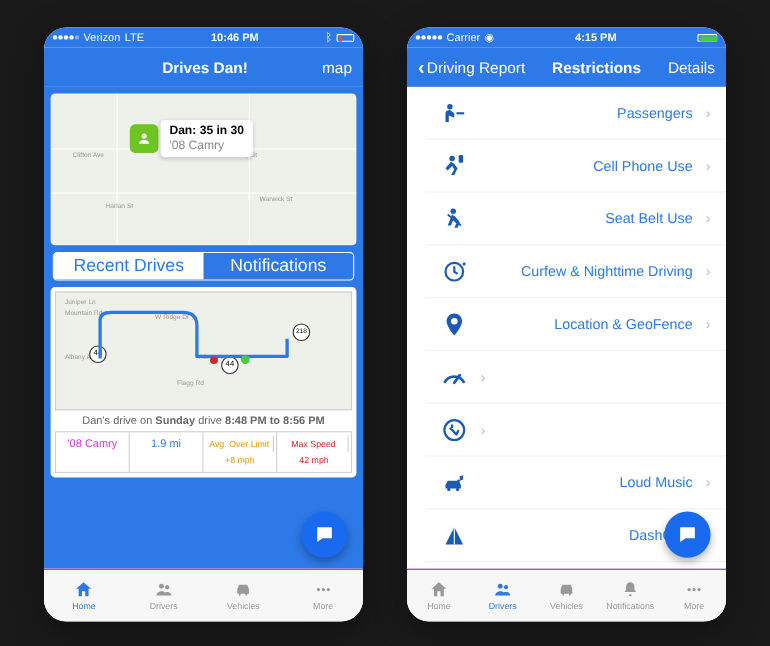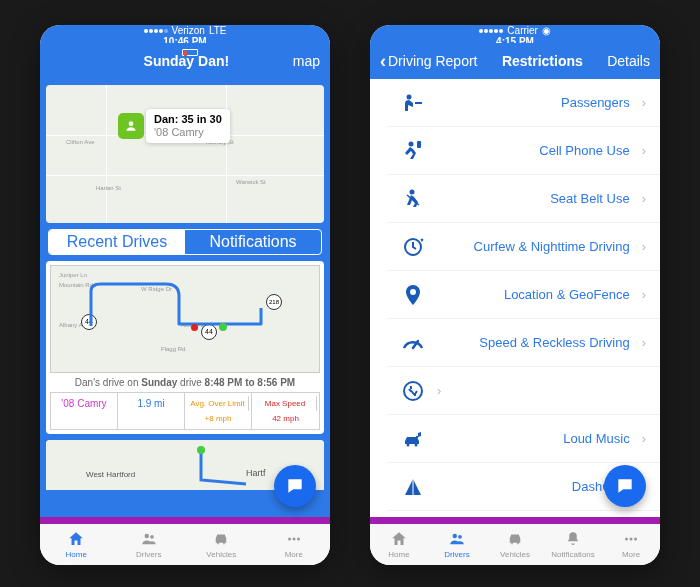--- a/index.html
+++ b/index.html
@@ -1,20 +1,20 @@
 <!DOCTYPE html>
 <html><head>
 <meta charset="utf-8">
 <style>
   * { box-sizing: border-box; margin: 0; padding: 0; font-family: -apple-system, Helvetica, Arial, sans-serif; }
   body { background: #1a1a1a; width: 700px; height: 587px; display: flex; gap: 40px; padding: 25px 40px; justify-content: center; }
   .phone { width: 290px; height: 540px; background: #fff; border-radius: 20px; overflow: hidden; box-shadow: 0 8px 30px rgba(0,0,0,0.4); position: relative; display: flex; flex-direction: column; }
 
   
-  .statusbar { height: 18px; background: #2d79e7; color: #fff; font-size: 10px; display: flex; align-items: center; padding: 0 8px; justify-content: space-between; flex-direction: column; }
+  .statusbar { height: 18px; background: #2d79e7; color: #fff; font-size: 10px; display: flex; align-items: center; padding: 0 8px; justify-content: space-between; }
   .statusbar .left, .statusbar .right { display: flex; align-items: center; gap: 4px; }
   .statusbar .center { font-weight: 600; }
   .dots { display: flex; gap: 1px; }
   .dot { width: 4px; height: 4px; border-radius: 50%; background: #fff; }
 
   
   .navhead { height: 36px; background: #2d79e7; display: flex; align-items: center; justify-content: space-between; padding: 0 10px; color: #fff; font-size: 14px; }
   .navhead .title { font-weight: 600; }
   .navhead .back { display:flex; align-items:center; gap:2px; }
   .chev { font-size: 18px; font-weight: bold; }
@@ -36,21 +36,21 @@
   .drive-grid div { padding:3px 2px; border-right:1px solid #d0d0d0;}
   .drive-grid div:last-child { border-right:none;}
 
   .peek { background:#fff; border-radius:4px 4px 0 0; height:50px; overflow:hidden;}
   .peek-map { height:100px; background:#eef1e9; position:relative;}
 
   .fab { position:absolute; right:14px; bottom:58px; width:42px; height:42px; border-radius:50%; background:#1a6af0; box-shadow:0 4px 8px rgba(0,0,0,.3); display:flex; align-items:center; justify-content:center;}
   .fab-r { bottom:58px; }
 
   
-  .tabbar { height:48px; background:#f7f7f7; border-top:7px solid #a21caf; display:flex; }
+  .tabbar { height:48px; background:#f7f7f7; border-top:1px solid #a21caf; display:flex; }
   .tab { flex:1; display:flex; flex-direction:column; align-items:center; justify-content:center; gap:2px; font-size:8px; color:#999;}
   .tab.active { color:#2d79e7; }
   .tab svg { width:18px; height:18px;}
 
   
   .body-right { flex:1; background:#fff; overflow:hidden;padding-left:17px;}
   .rest-list { display:flex; flex-direction:column; }
   .rest-item { height:48px; display:flex; align-items:center; padding:0 14px; gap:12px; border-bottom:1px solid #f0f0f0;}
   .rest-icon { width:24px; height:24px; display:flex; align-items:center; justify-content:center;}
   .rest-label { flex:1; text-align:right; color:#2d79e7; font-size:13px;}
@@ -78,21 +78,21 @@
     <div class="center">10:46 PM</div>
     <div class="right">
       <span>ᛒ</span>
       <span style="display:inline-block;width:16px;height:7px;border:1px solid #fff;border-radius:1px;position:relative;">
           <span style="display:block;width:3px;height:5px;background:#e74c3c;margin:1px"></span>
         </span>
     </div>
   </div>
   <div class="navhead">
     <span style="width:30px"></span>
-    <span class="title">Sunday Dan!</span>
+    <span class="title">Drives Dan!</span>
     <span>map</span>
   </div>
 
   <div class="body-left">
     <div class="map-card">
       <div class="street" style="top:50px;left:0;width:100%;"></div>
       <div class="street" style="top:90px;left:0;width:100%;"></div>
       <div class="street" style="top:0;left:60px;width:1px;height:100%;"></div>
       <div class="street" style="top:0;left:180px;width:1px;height:100%;"></div>
       <span class="label-small" style="top:54px;left:20px;">Clifton Ave</span>
@@ -143,30 +143,20 @@
             <div>Avg. Over Limit</div>
             <div>+8 mph</div>
           </div>
         <div style="color:#d22;">
             <div>Max Speed</div>
             <div>42 mph</div>
           </div>
       </div>
     </div>
 
-    <div class="peek">
-      <div class="peek-map">
-        <span class="label-small" style="top:30px;left:40px;font-size:8px;color:#555;">West Hartford</span>
-        <span class="label-small" style="top:28px;left:200px;font-size:9px;color:#555;">Hartf</span>
-        <svg style="position:absolute;top:0;left:0" width="100%" height="100%">
-            <path d="M155 8 L155 40 L200 44" stroke="#2d79e7" stroke-width="3" fill="none"></path>
-          </svg>
-        <div style="position:absolute;width:8px;height:8px;border-radius:50%;background:#4c4;left:151px;top:6px;"></div>
-      </div>
-    </div>
   </div>
 
   <div class="fab">
     <svg width="20" height="20" viewBox="0 0 24 24" fill="#fff">
         <path d="M4 4h16v12H10l-6 4z"></path>
       </svg>
   </div>
 
   <div class="tabbar">
     <div class="tab active">
@@ -285,21 +275,20 @@
         <span class="rest-label">Location &amp; GeoFence</span>
         <span class="rest-arrow">›</span>
       </div>
       <div class="rest-item">
         <span class="rest-icon">
             <svg width="24" height="24" viewBox="0 0 24 24" fill="none" stroke="#1a5bb8" stroke-width="2.5">
               <path d="M3 17a10 10 0 0118 0"></path>
               <path d="M12 17l5-7" stroke-linecap="round"></path>
             </svg>
           </span>
-        <span class="rest-label">Speed &amp; Reckless Driving</span>
         <span class="rest-arrow">›</span>
       </div>
       <div class="rest-item">
         <span class="rest-icon">
             <svg width="24" height="24" viewBox="0 0 24 24" fill="none" stroke="#1a5bb8" stroke-width="2">
               <circle cx="12" cy="12" r="9"></circle>
               <path d="M8 10c2 3 2 1 4 4s2 1 4-2"></path>
               <path d="M10 7v3m4 4v3"></path>
             </svg>
           </span>

